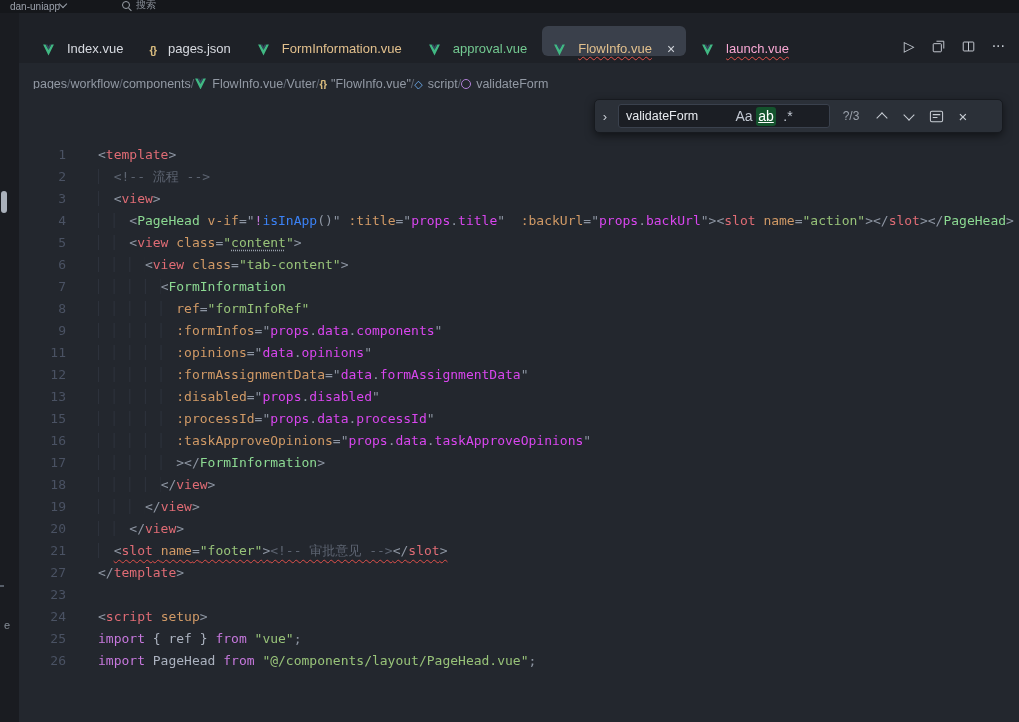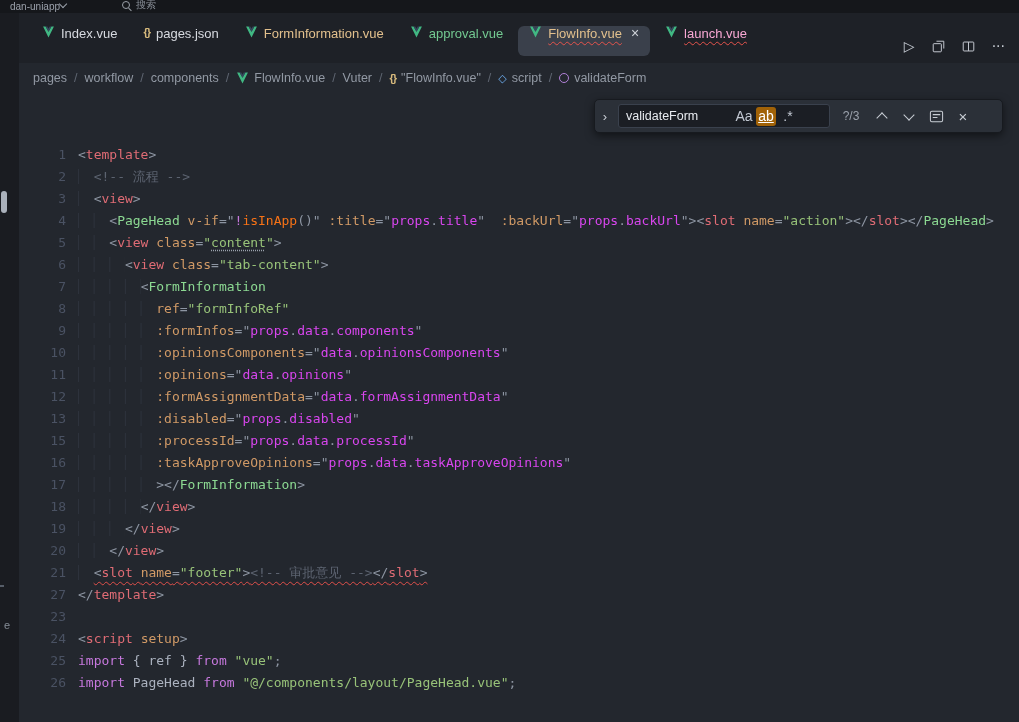--- a/index.html
+++ b/index.html
@@ -21,74 +21,74 @@
   
   .leftstrip{position:absolute;left:0;top:13px;width:19px;bottom:0;background:#1a1c21;z-index:6}
   .ls-marker{position:absolute;left:1px;top:178px;width:6px;height:22px;background:#aab1bb;border-radius:3px}
   .ls-tick{position:absolute;left:0;top:572px;width:4px;height:2px;background:#565d68}
   .ls-e{position:absolute;left:4px;top:606px;color:#868d97;font-size:11px}
 
   
   .tabstrip{position:absolute;left:19px;right:0;top:13px;height:50px;background:#1e2127;
             display:flex;align-items:flex-end;padding:0 8px 7px 12px;box-sizing:border-box}
   .tab-bar{display:flex;align-items:center;gap:4px;flex:1;min-width:0}
-  .tab{display:flex;align-items:flex-start;gap:6px;height:30px;padding:0 11px;border-radius:6px;
+  .tab{display:flex;align-items:flex-end;gap:12px;height:30px;padding:0 11px;border-radius:6px;
        font-size:13px;white-space:nowrap}
   .tab.active{background:#3a404b}
   .sq{text-decoration:underline wavy #e4534b;text-decoration-thickness:1px;text-underline-offset:3px}
   .tab-close{color:#d0d4da;font-size:14px;margin-left:3px;line-height:1}
   .json-ic{color:#d7ba7d;font-size:11px;font-weight:700;letter-spacing:-1px}
   .vue-ic{display:flex;align-items:center}
   .ed-actions{display:flex;align-items:center;gap:17px;color:#c6cbd3;padding:0 6px;margin-bottom:3px;
               font-family:"DejaVu Sans",sans-serif;font-size:14px}
   .act{display:flex;align-items:center;line-height:1}
 
   
   .breadcrumbbar{position:absolute;left:19px;right:0;top:65px;height:26px;background:#23272e;
-                 display:flex;align-items:center;gap:7px;padding-left:14px;font-size:12.5px;color:#9299a4}
+                 display:flex;align-items:flex-end;padding-left:14px;font-size:12.5px;color:#9299a4}
   .bc-item{display:flex;align-items:center;gap:5px}
   .bc-sep{color:#5f6672}
   .sym-ic{color:#6fb1f5;font-size:11px;font-family:"DejaVu Sans",sans-serif}
   .mth-ic{width:8px;height:8px;border:1.5px solid #b180d7;border-radius:50%;display:inline-block}
 
   
   .find{position:absolute;top:99px;right:16px;width:409px;height:34px;background:#2b3038;
         border:1px solid #171a1f;border-radius:5px;box-shadow:0 3px 9px rgba(0,0,0,.5);
         display:flex;align-items:center;gap:7px;padding:0 6px 0 4px;box-sizing:border-box;z-index:8}
   .find-toggle{color:#c8cdd4;font-size:13px;width:12px;text-align:center}
   .find-input{width:212px;height:24px;background:#1b1e24;border:1px solid #3a414d;border-radius:3px;
               display:flex;align-items:center;gap:2px;padding:0 3px 0 7px;box-sizing:border-box}
   .find-input input{background:transparent;border:none;outline:none;color:#e8ebf0;font-size:12.5px;
                     width:106px;padding:0;font-family:"Liberation Sans",sans-serif}
   .opt{width:20px;height:19px;display:flex;align-items:center;justify-content:center;border-radius:3px;
        color:#c3c9d3;font-size:14px}
-  .opt.on{background:#a16207;color:#fff}
+  .opt.on{background:#14532d;color:#fff}
   .wordline{text-decoration:underline}
   .find-results{color:#9aa1ab;font-size:12px;min-width:28px;text-align:center}
   .nav{width:20px;height:20px;display:flex;align-items:center;justify-content:center;border-radius:3px}
   .chev{width:7px;height:7px;border-right:1.4px solid #c8cdd4;border-bottom:1.4px solid #c8cdd4;display:block}
   .chev.up{transform:rotate(-135deg);margin-top:3px}
   .chev.dn{transform:rotate(45deg);margin-bottom:3px}
   .close-x{color:#c8cdd4;font-size:15px;line-height:1}
 
   
   .editor{position:absolute;left:19px;right:0;top:89px;bottom:0;background:#23272e;overflow:hidden}
   .code-area{padding-top:55px}
   .line{display:flex;height:22px;line-height:22px;font-family:"DejaVu Sans Mono",monospace;font-size:13px}
   .num{flex:none;width:47px;text-align:right;color:#4a5263}
-  .code{white-space:pre;margin-left:12px;color:#abb2bf}
+  .code{white-space:pre;margin-left:32px;color:#abb2bf}
 
   .tk-pn{color:#8d95a2}
   .tk-df{color:#abb2bf}
   .tk-tg{color:#e06c75}
   .tk-cp{color:#8cd992}
   .tk-at{color:#d19a66}
   .tk-kw{color:#c678dd}
   .tk-ex{color:#d946ef}
-  .tk-fn{color:#f97316}
+  .tk-fn{color:#3b82f6}
   .tk-str{color:#98c379}
   .tk-com{color:#5c6370}
   .tk-ws{background-image:linear-gradient(to right,#2d323c 1px,transparent 1px);background-size:2ch 22px}
   .f-w{text-decoration:underline wavy #e0504a;text-decoration-thickness:1px;text-underline-offset:4px}
   .f-u{text-decoration:underline dotted #9aa2ad;text-underline-offset:3px}
 </style>
 </head>
 <body>
 
 <div class="titlebar">
@@ -278,24 +278,20 @@
       </div>
       <div class="line">
         <span class="num">8</span>
         <span class="code"><span class="tk-ws">          </span><span class="tk-at">ref</span><span class="tk-pn">=</span><span class="tk-str">"formInfoRef"</span></span>
       </div>
       <div class="line">
         <span class="num">9</span>
         <span class="code"><span class="tk-ws">          </span><span class="tk-at">:formInfos</span><span class="tk-pn">="</span><span class="tk-ex">props</span><span class="tk-pn">.</span><span class="tk-ex">data</span><span class="tk-pn">.</span><span class="tk-ex">components</span><span class="tk-pn">"</span></span>
       </div>
       <div class="line">
-        <span class="num">10</span>
-        <span class="code"><span class="tk-ws">          </span><span class="tk-at">:opinionsComponents</span><span class="tk-pn">="</span><span class="tk-ex">data</span><span class="tk-pn">.</span><span class="tk-ex">opinionsComponents</span><span class="tk-pn">"</span></span>
-      </div>
-      <div class="line">
         <span class="num">11</span>
         <span class="code"><span class="tk-ws">          </span><span class="tk-at">:opinions</span><span class="tk-pn">="</span><span class="tk-ex">data</span><span class="tk-pn">.</span><span class="tk-ex">opinions</span><span class="tk-pn">"</span></span>
       </div>
       <div class="line">
         <span class="num">12</span>
         <span class="code"><span class="tk-ws">          </span><span class="tk-at">:formAssignmentData</span><span class="tk-pn">="</span><span class="tk-ex">data</span><span class="tk-pn">.</span><span class="tk-ex">formAssignmentData</span><span class="tk-pn">"</span></span>
       </div>
       <div class="line">
         <span class="num">13</span>
         <span class="code"><span class="tk-ws">          </span><span class="tk-at">:disabled</span><span class="tk-pn">="</span><span class="tk-ex">props</span><span class="tk-pn">.</span><span class="tk-ex">disabled</span><span class="tk-pn">"</span></span>

